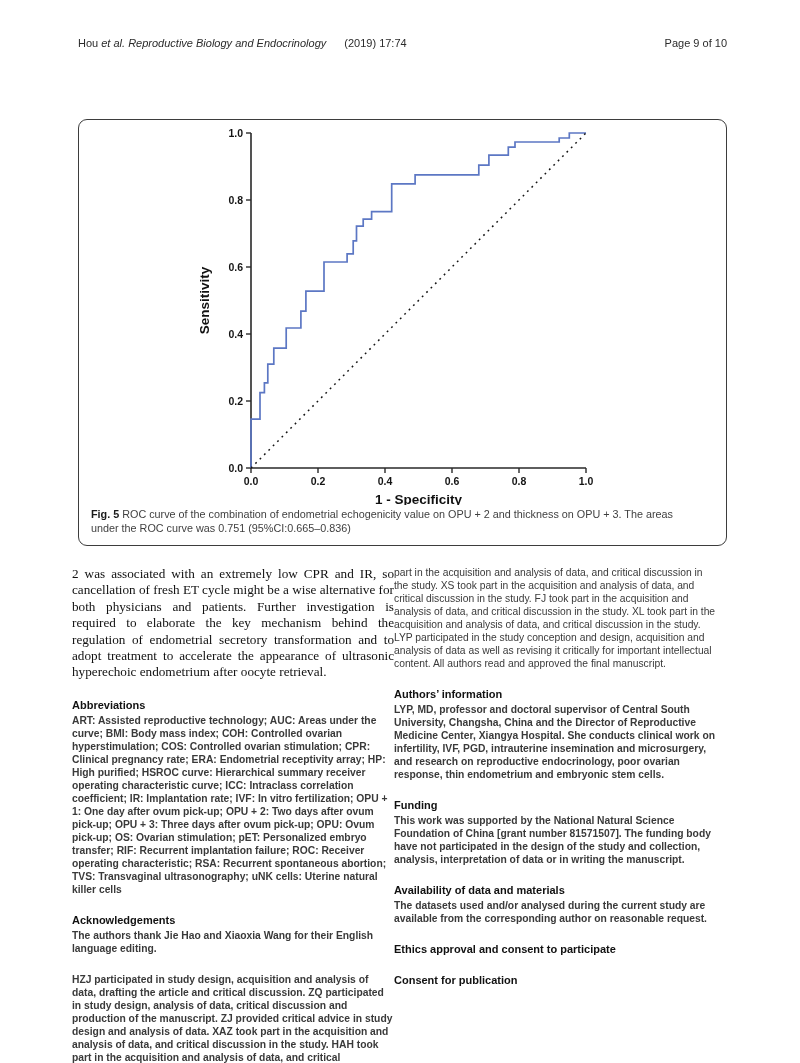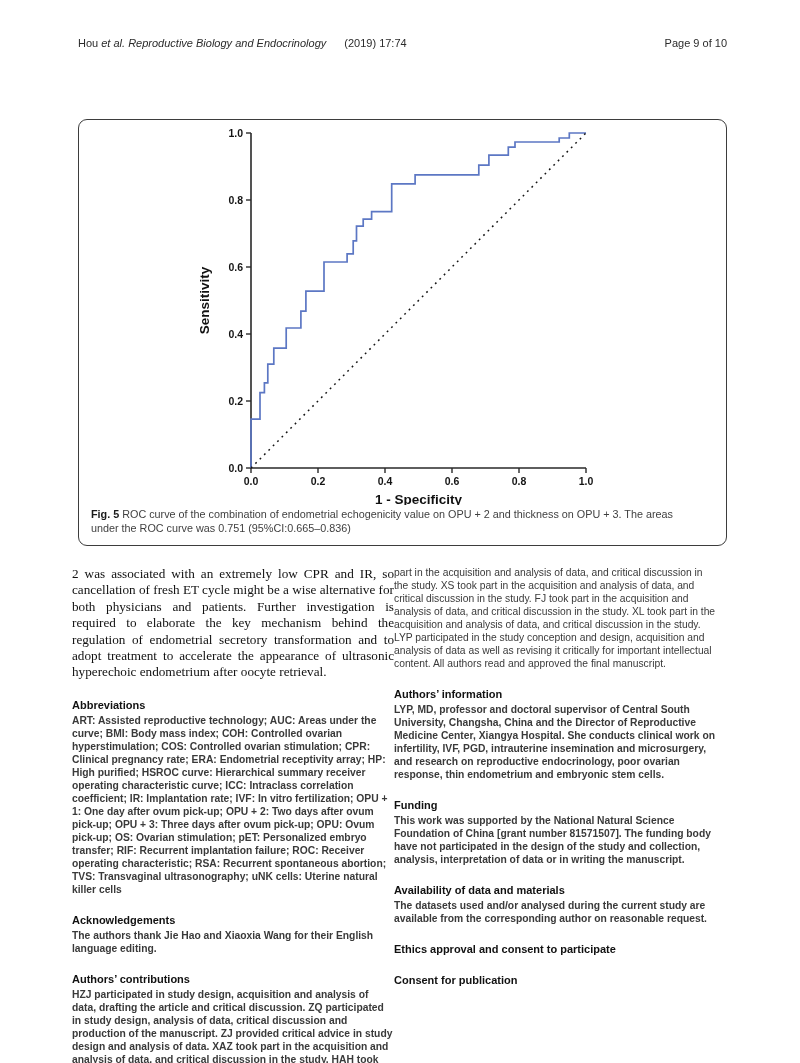--- a/index.html
+++ b/index.html
@@ -99,21 +99,20 @@
 
     <div class="section">
       <h3>Abbreviations</h3>
       <p>ART: Assisted reproductive technology; AUC: Areas under the curve; BMI: Body mass index; COH: Controlled ovarian hyperstimulation; COS: Controlled ovarian stimulation; CPR: Clinical pregnancy rate; ERA: Endometrial receptivity array; HP: High purified; HSROC curve: Hierarchical summary receiver operating characteristic curve; ICC: Intraclass correlation coefficient; IR: Implantation rate; IVF: In vitro fertilization; OPU + 1: One day after ovum pick-up; OPU + 2: Two days after ovum pick-up; OPU + 3: Three days after ovum pick-up; OPU: Ovum pick-up; OS: Ovarian stimulation; pET: Personalized embryo transfer; RIF: Recurrent implantation failure; ROC: Receiver operating characteristic; RSA: Recurrent spontaneous abortion; TVS: Transvaginal ultrasonography; uNK cells: Uterine natural killer cells</p>
     </div>
     <div class="section">
       <h3>Acknowledgements</h3>
       <p>The authors thank Jie Hao and Xiaoxia Wang for their English language editing.</p>
     </div>
     <div class="section">
-      <h3>Authors’ contributions</h3>
       <p>HZJ participated in study design, acquisition and analysis of data, drafting the article and critical discussion. ZQ participated in study design, analysis of data, critical discussion and production of the manuscript. ZJ provided critical advice in study design and analysis of data. XAZ took part in the acquisition and analysis of data, and critical discussion in the study. HAH took part in the acquisition and analysis of data, and critical discussion in the study. HX took</p>
     </div>
   </div>
 
   <div class="col">
     <p class="lead-sans">part in the acquisition and analysis of data, and critical discussion in the study. XS took part in the acquisition and analysis of data, and critical discussion in the study. FJ took part in the acquisition and analysis of data, and critical discussion in the study. XL took part in the acquisition and analysis of data, and critical discussion in the study. LYP participated in the study conception and design, acquisition and analysis of data as well as revising it critically for important intellectual content. All authors read and approved the final manuscript.</p>
 
     <div class="section">
       <h3>Authors’ information</h3>
       <p>LYP, MD, professor and doctoral supervisor of Central South University, Changsha, China and the Director of Reproductive Medicine Center, Xiangya Hospital. She conducts clinical work on infertility, IVF, PGD, intrauterine insemination and microsurgery, and research on reproductive endocrinology, poor ovarian response, thin endometrium and embryonic stem cells.</p>

